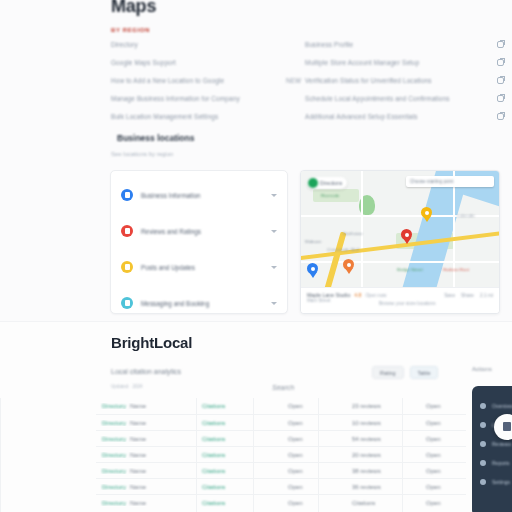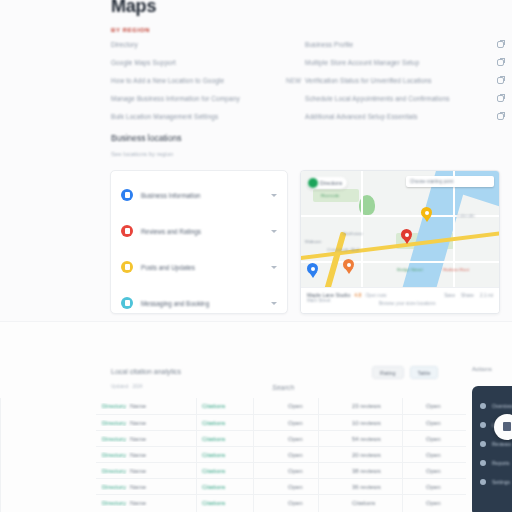--- a/index.html
+++ b/index.html
@@ -39,21 +39,21 @@
     width: 7px; height: 7px; border: 1px solid #a9b6c4; border-radius: 2px;
     position: relative; flex: 0 0 auto;
   }
   .ext-icon::after {
     content: ""; position: absolute; right: -2px; top: -2px;
     width: 4px; height: 4px; border-top: 1px solid #a9b6c4; border-right: 1px solid #a9b6c4;
   }
   .right-icons { position: absolute; left: 497px; top: 41px; display: flex; flex-direction: column; gap: 11px; }
 
   
-  .sub-head { position: absolute; left: 111px; top: 133px; font-size: 8.5px; font-weight: 400; color: #303a48; }
+  .sub-head { position: absolute; left: 117px; top: 133px; font-size: 8.5px; font-weight: 700; color: #303a48; }
   .sub-sub  { position: absolute; left: 111px; top: 151px; font-size: 6px; color: #a9b2bd; }
 
   
   .accordion {
     position: absolute; left: 110px; top: 170px; width: 178px; height: 144px;
     background: #ffffff; border: 1px solid #eceef1; border-radius: 5px;
     box-shadow: 0 1px 2px rgba(20,30,50,.04);
     padding: 6px 0;
   }
   .acc-row { display: flex; align-items: center; height: 36px; padding: 0 10px; gap: 8px; }
@@ -325,20 +325,21 @@
           <span class="soft2">Share</span>
           <span class="soft2">2.1 mi</span>
         </div>
       </div>
     </div>
   </div>
 
   <div class="sep"></div>
 
   <div class="bl-section">
+    <div class="bl-title">BrightLocal</div>
     <div class="bl-sub soft">Local citation analytics</div>
     <div class="bl-meta soft2">Updated  ·  2024</div>
     <div class="bl-search soft">Search</div>
 
     <div class="toggle-group">
       <div class="tg-btn soft2">Rating</div>
       <div class="tg-btn alt soft2">Table</div>
     </div>
     <div class="bl-aside soft2">Actions</div>
 

